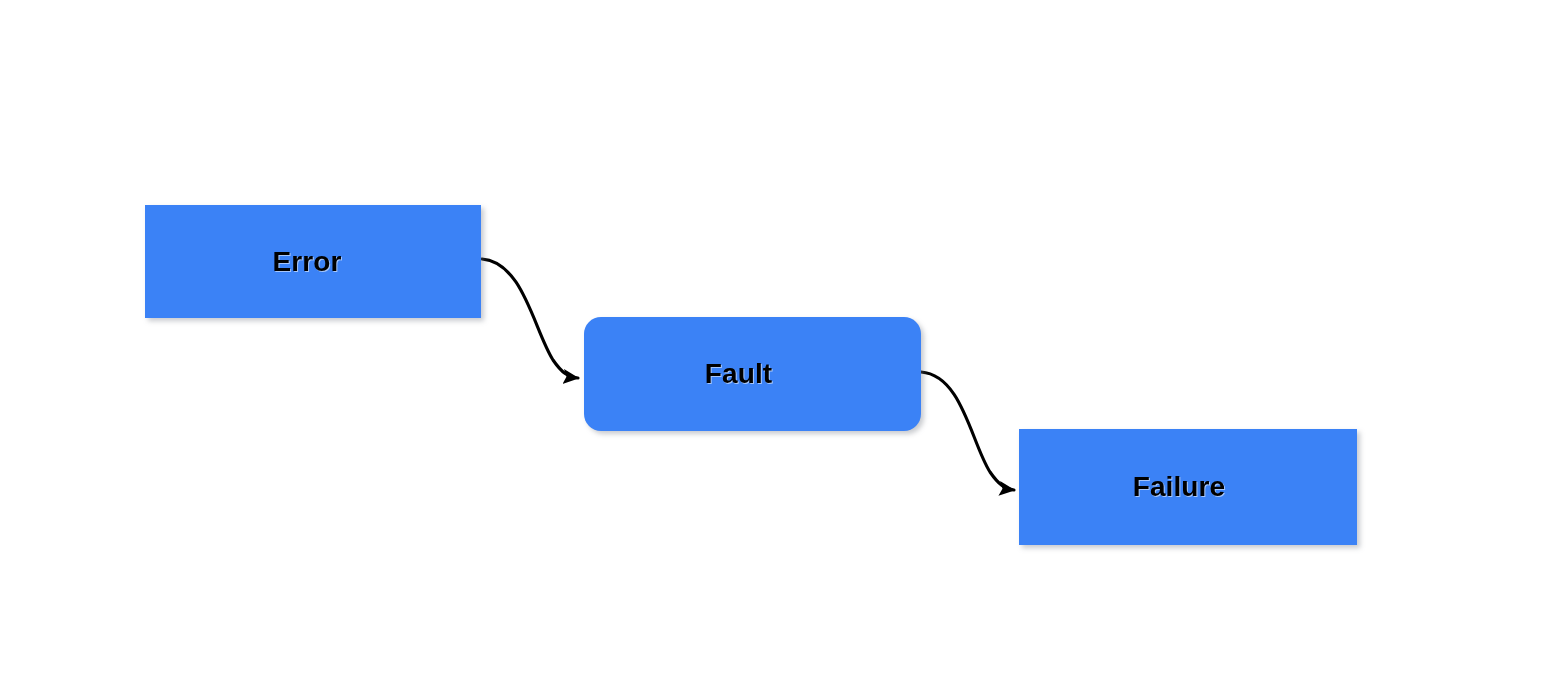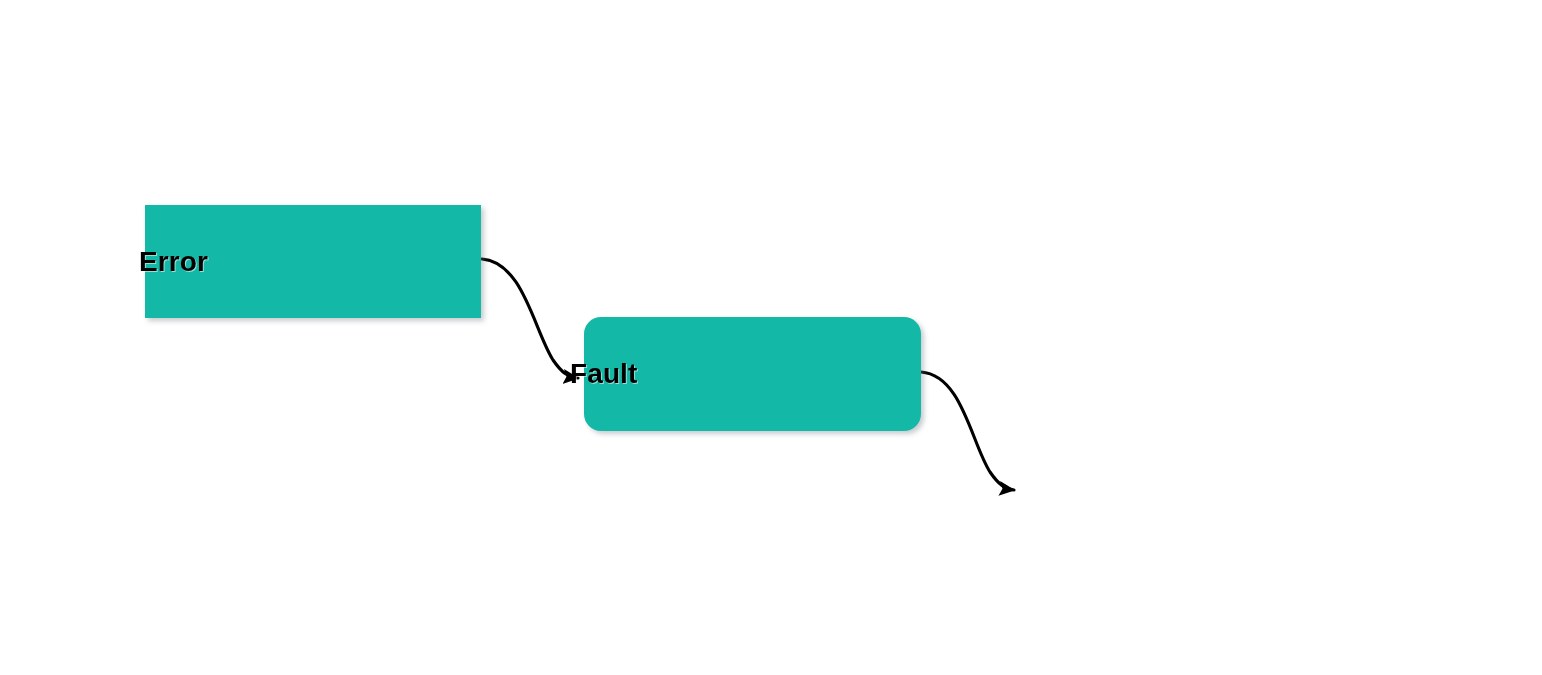--- a/index.html
+++ b/index.html
@@ -23,25 +23,25 @@
     left: 0;
     top: 0;
     width: 1542px;
     height: 675px;
     pointer-events: none;
     z-index: 1;
   }
   .node {
     position: absolute;
     box-sizing: border-box;
-    background: #14b8a6;
+    background: #3b82f6;
     border: none;
     display: flex;
     align-items: center;
-    justify-content: flex-start;
+    justify-content: center;
     z-index: 2;
     box-shadow: 3px 3px 5px rgba(120,125,135,0.40);
   }
   .node-label {
     font-family: "Liberation Sans", sans-serif;
     font-weight: bold;
     font-size: 28px;
     line-height: 1;
     color: #000000;
     letter-spacing: 0.1px;
@@ -76,14 +76,17 @@
   </svg>
 
   <div class="node" id="node-error">
     <span class="node-label">Error</span>
   </div>
 
   <div class="node" id="node-fault">
     <span class="node-label">Fault</span>
   </div>
 
+  <div class="node" id="node-failure">
+    <span class="node-label">Failure</span>
+  </div>
 
 </div>
 
 </body></html>

